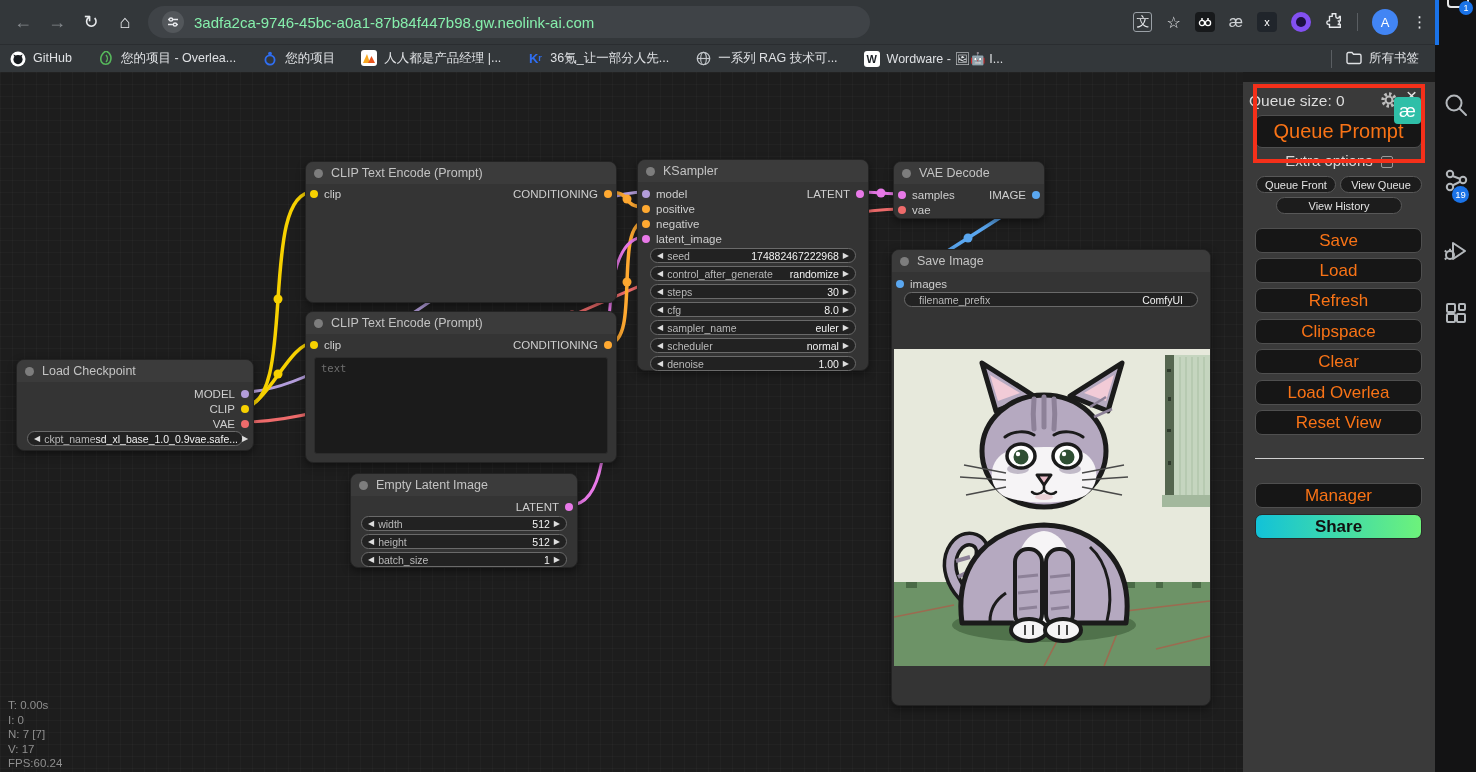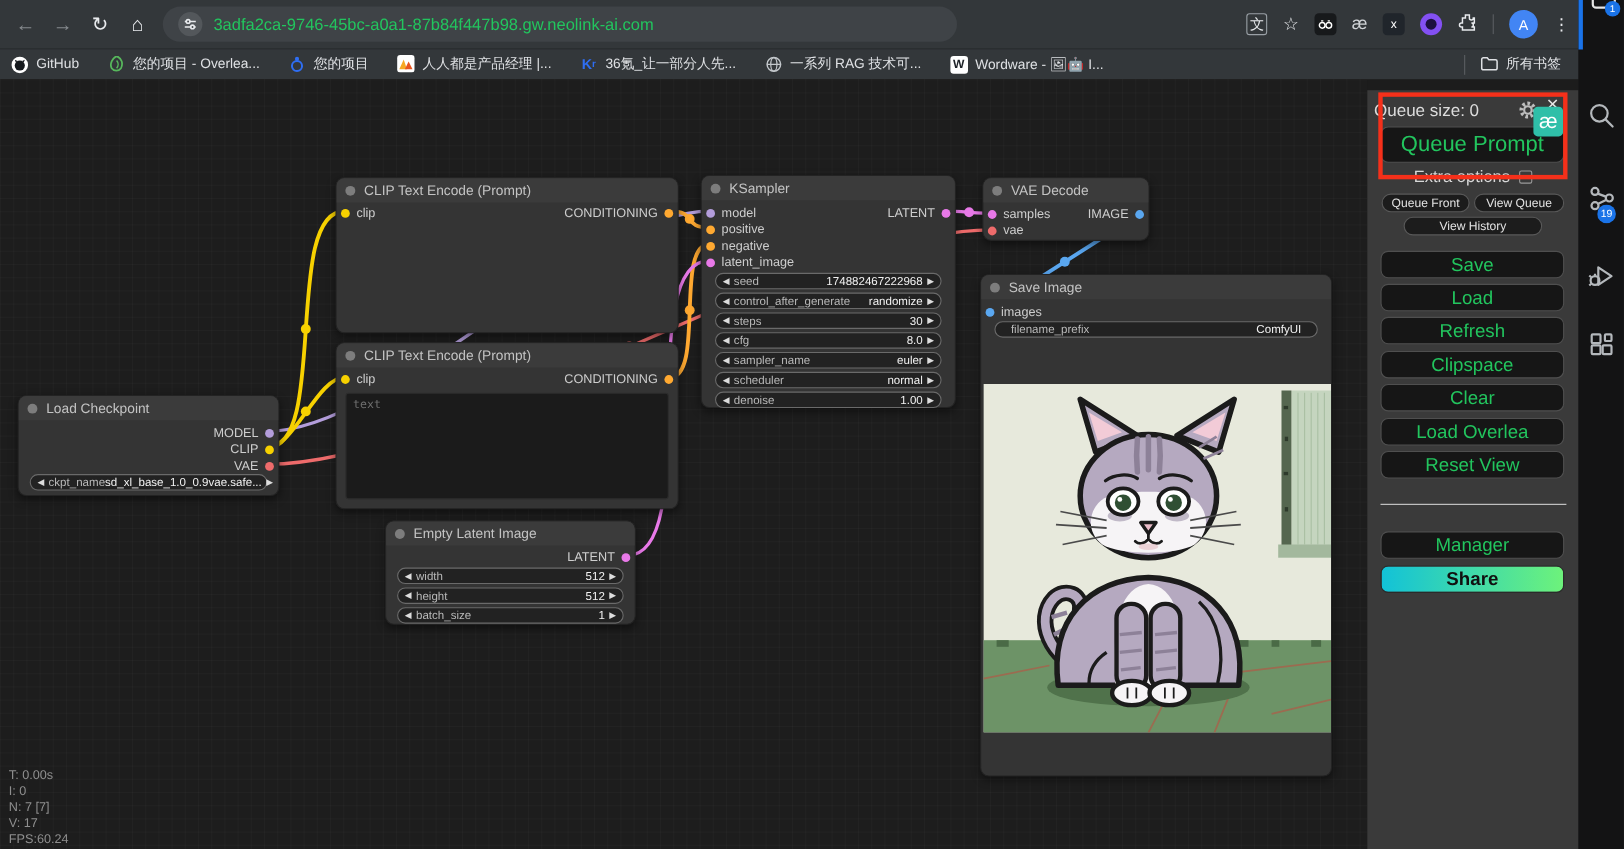--- a/index.html
+++ b/index.html
@@ -10,21 +10,21 @@
 
   
   #toolbar { left:0; top:0; width:1435px; height:44px; background:#33373a;
     display:flex; align-items:center; }
   .nav-ic { width:34px; text-align:center; font-size:18px; color:#e8eaed; cursor:pointer; }
   .nav-ic.dim { color:#868a8e; }
   #omnibox { margin-left:6px; width:722px; height:32px; background:#3f4347;
     border-radius:16px; display:flex; align-items:center; padding:0 14px; }
   #omnibox .site-ic { width:22px; height:22px; border-radius:50%; background:#53575b;
     margin-right:10px; display:flex; align-items:center; justify-content:center; }
-  #url-text { color:#22c55e; font-size:15px; white-space:nowrap;text-align:right; }
+  #url-text { color:#86efac; font-size:15px; white-space:nowrap;text-align:right; }
   .tb-right { display:flex; align-items:center; margin-left:auto; padding-right:8px; }
   .tb-right > * { margin-left:14px; }
   .ext-sq { width:20px; height:20px; border-radius:4px; background:#17191b;
     display:flex; align-items:center; justify-content:center; }
   .avatar { width:26px; height:26px; border-radius:50%; background:#4285f4; color:#fff;
     font-size:13px; display:flex; align-items:center; justify-content:center; }
   .vsep { width:1px; height:18px; background:#5a5e62; }
 
   #bookmarks { left:0; top:44px; width:1435px; height:28px; background:#33373a;
     border-top:1px solid #2a2d30; display:flex; align-items:center; padding:0 10px; }
@@ -59,21 +59,21 @@
   .txtarea { position:absolute; background:#1b1b1b; border:1px solid #2c2c2c; border-radius:3px;
     font-family:"DejaVu Sans Mono", monospace; font-size:10.5px; color:#d6d6d6; padding:4px 6px;
     white-space:pre-wrap; }
   .txtarea.ph { color:#6f6f6f; }
 
   #stats { left:8px; top:626px; color:#8f8f8f; font-size:11.5px; line-height:14.5px; }
 
   
   #panel { left:1243px; top:82px; width:192px; height:690px; background:#3a3a3a; }
   .cbtn { position:absolute; left:12px; width:167px; height:25px; background:#161616;
-    border:1px solid #4f4f4f; border-radius:7px; color:#22c55e; font-size:17px;
+    border:1px solid #4f4f4f; border-radius:7px; color:#f97316; font-size:17px;
     display:flex; align-items:center; justify-content:center; cursor:pointer; }
   .pill { position:absolute; height:17px; background:#1c1c1c; border:1px solid #585858;
     border-radius:9px; color:#e2e2e2; font-size:11px; display:flex; align-items:center;
     justify-content:center; cursor:pointer; }
   #share-btn { background:linear-gradient(90deg,#12c2d8,#6df27b); color:#111;
     border-color:#2a2a2a; font-weight:bold; }
   #redbox { left:1253px; top:84px; width:172px; height:79px; border:4px solid #f5301a;
     z-index:30; pointer-events:none; }
   #ae-badge { left:1394px; top:97px; width:27px; height:27px; background:#2fbfa8;
     border-radius:4px; color:#fff; font-size:19px; display:flex; align-items:center;

